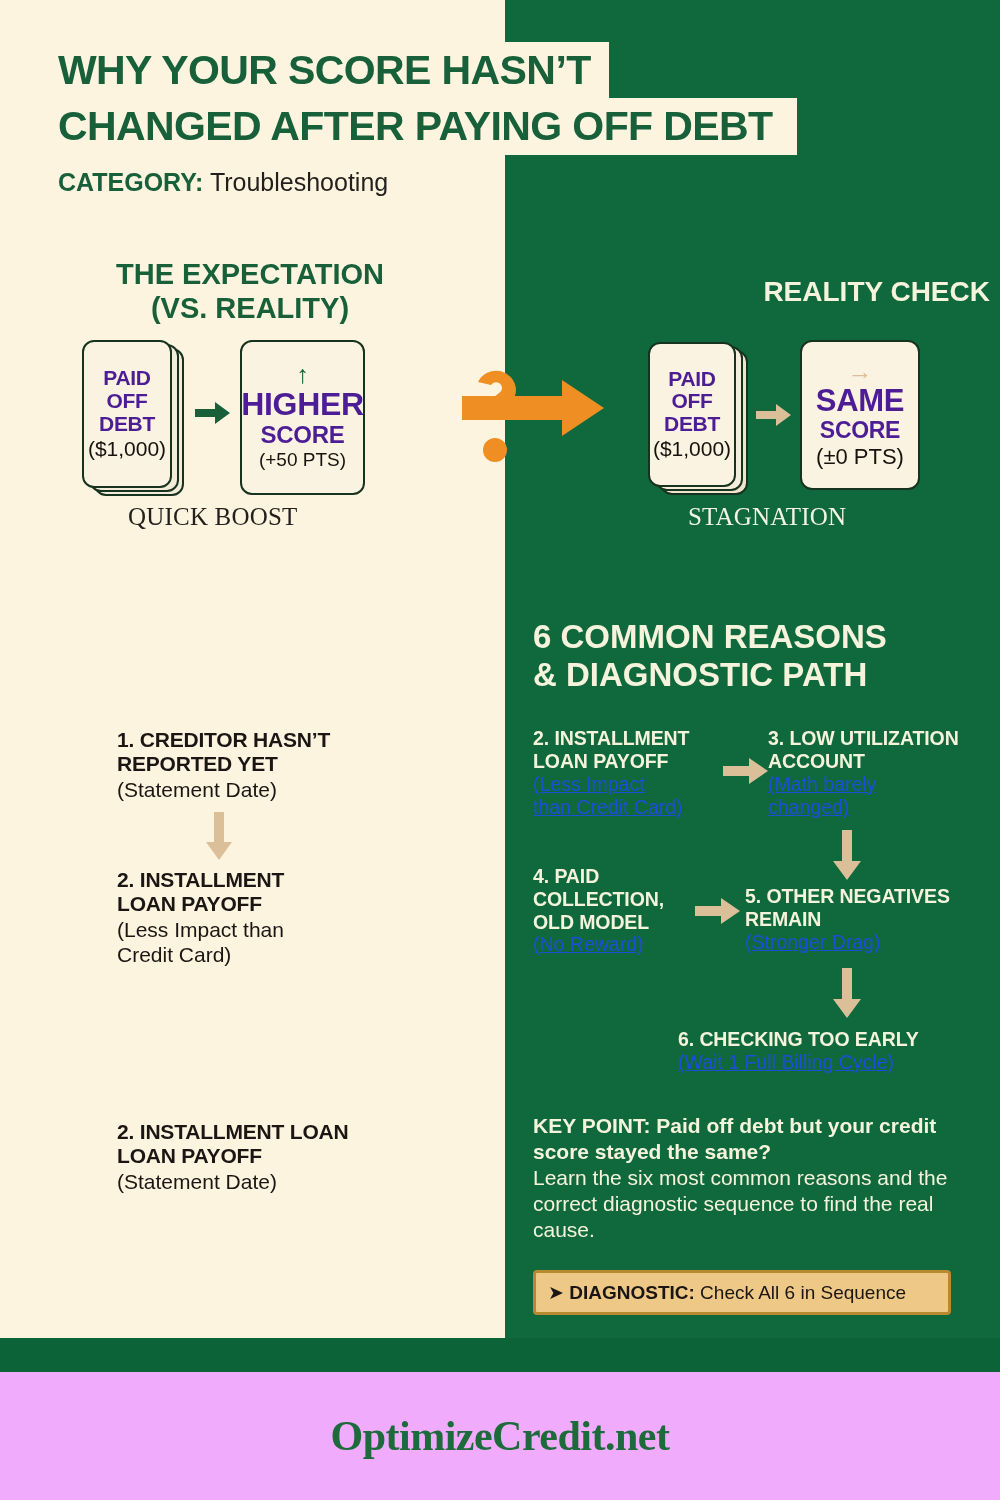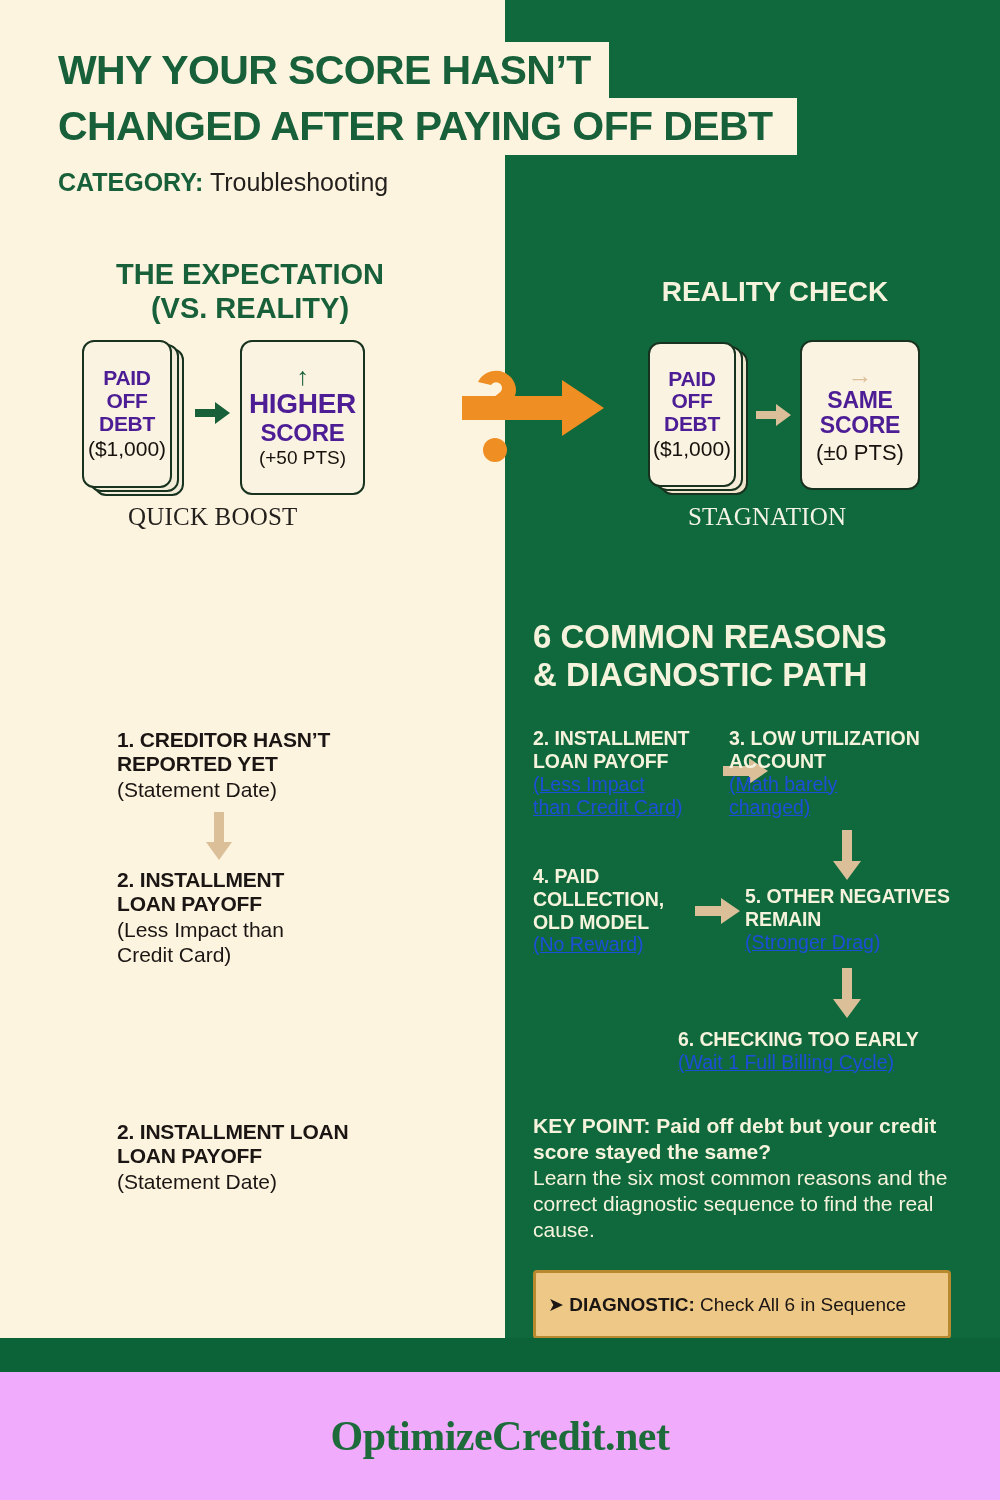--- a/index.html
+++ b/index.html
@@ -93,21 +93,21 @@
     text-align: center;
     color: #17603a;
     font-weight: bold;
     font-size: 29px;
     line-height: 1.16;
   }
   .h-reality {
     position: absolute;
     left: 560px; top: 276px;
     width: 430px;
-    text-align: center;
+    text-align: right;
     color: #f6f3dd;
     font-weight: bold;
     font-size: 28px;
   }
   .h-reasons {
     position: absolute;
     left: 533px; top: 618px;
     width: 440px;
     color: #f6f3dd;
     font-weight: bold;
@@ -225,21 +225,21 @@
   .keypoint b { font-weight: bold; }
 
   .diag-badge {
     position: absolute;
     left: 533px; top: 1270px;
     width: 418px;
     box-sizing: border-box;
     background: #edc887;
     border: 3px solid #b8892f;
     border-radius: 4px;
-    padding: 20px 12px;
+    padding: 8px 12px;
     font-size: 19px;
     color: #1b1613;
     white-space: nowrap;
   }
   .diag-badge b { font-weight: bold; }
 </style>
 </head>
 <body>
 
 <div class="page">
@@ -272,21 +272,21 @@
   </div>
 
   <div class="conn" style="left:195px; top:400px;">
     <svg width="36" height="26" viewBox="0 0 36 26">
       <path d="M0 9 L20 9 L20 2 L35 13 L20 24 L20 17 L0 17 Z" fill="#17603a"></path>
     </svg>
   </div>
 
   <div class="card" style="left:240px; top:340px; width:125px; height:155px;">
     <div class="arrow-up">↑</div>
-    <div class="big" style="font-size:28px;">HIGHER</div>
+    <div class="big" style="font-size:32px;">HIGHER</div>
     <div class="big" style="font-size:24px;">SCORE</div>
     <div class="sub" style="font-size:19px;text-align:right;">(+50 PTS)</div>
   </div>
 
   <div class="caption dark" style="left:128px; top:503px;">QUICK BOOST</div>
 
   <div class="qmark-group">
     <svg width="160" height="110" viewBox="0 0 160 110">
 
       <g>
@@ -313,21 +313,21 @@
   </div>
 
   <div class="conn" style="left:756px; top:402px;">
     <svg width="36" height="26" viewBox="0 0 36 26">
       <path d="M0 9 L20 9 L20 2 L35 13 L20 24 L20 17 L0 17 Z" fill="#dbbf99"></path>
     </svg>
   </div>
 
   <div class="card" style="left:800px; top:340px; width:120px; height:150px;">
     <div class="arrow-right-tan">→</div>
-    <div class="big" style="font-size:23px;">SAME</div>
+    <div class="big" style="font-size:31px;">SAME</div>
     <div class="big" style="font-size:23px;">SCORE</div>
     <div class="sub" style="font-size:22px;">(±0 PTS)</div>
   </div>
 
   <div class="caption light" style="left:688px; top:503px;">STAGNATION</div>
 
   <div class="step-left" style="left:117px; top:728px;">
     <div class="t">1. CREDITOR HASN’T</div>
     <div class="t">REPORTED YET</div>
     <div class="s">(Statement Date)</div>
@@ -363,21 +363,21 @@
     <div class="s">(Less Impact</div>
     <div class="s">than Credit Card)</div>
   </div>
 
   <div class="conn" style="left:723px; top:757px;">
     <svg width="46" height="28" viewBox="0 0 46 28">
       <path d="M0 9 L26 9 L26 1 L45 14 L26 27 L26 19 L0 19 Z" fill="#dbbf99"></path>
     </svg>
   </div>
 
-  <div class="step-right" style="left:729px; top:727px; width:220px;">
+  <div class="step-right" style="left:768px; top:727px; width:220px;">
     <div class="t">3. LOW UTILIZATION</div>
     <div class="t">ACCOUNT</div>
     <div class="s">(Math barely</div>
     <div class="s">changed)</div>
   </div>
 
   <div class="conn" style="left:832px; top:830px;">
     <svg width="30" height="52" viewBox="0 0 30 52">
       <path d="M10 0 L20 0 L20 31 L29 31 L15 50 L1 31 L10 31 Z" fill="#dbbf99"></path>
     </svg>

